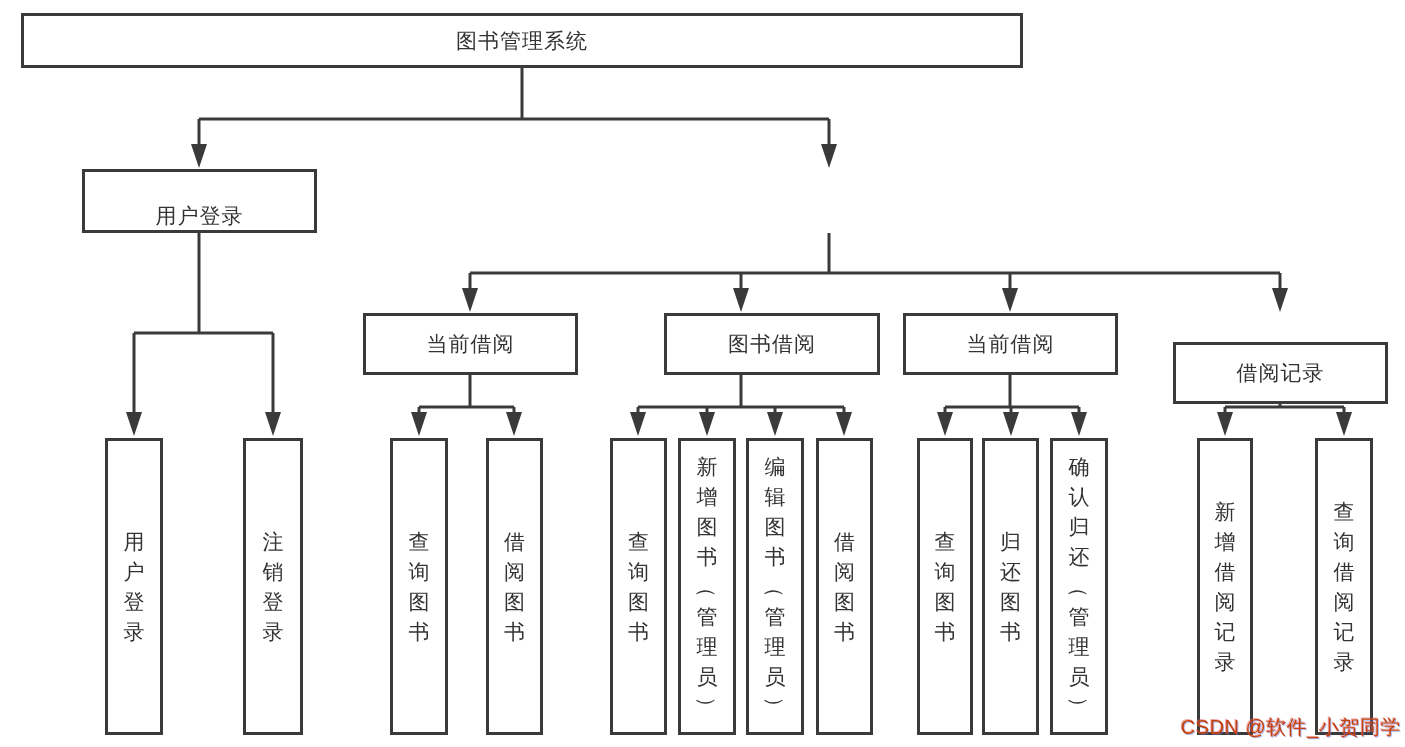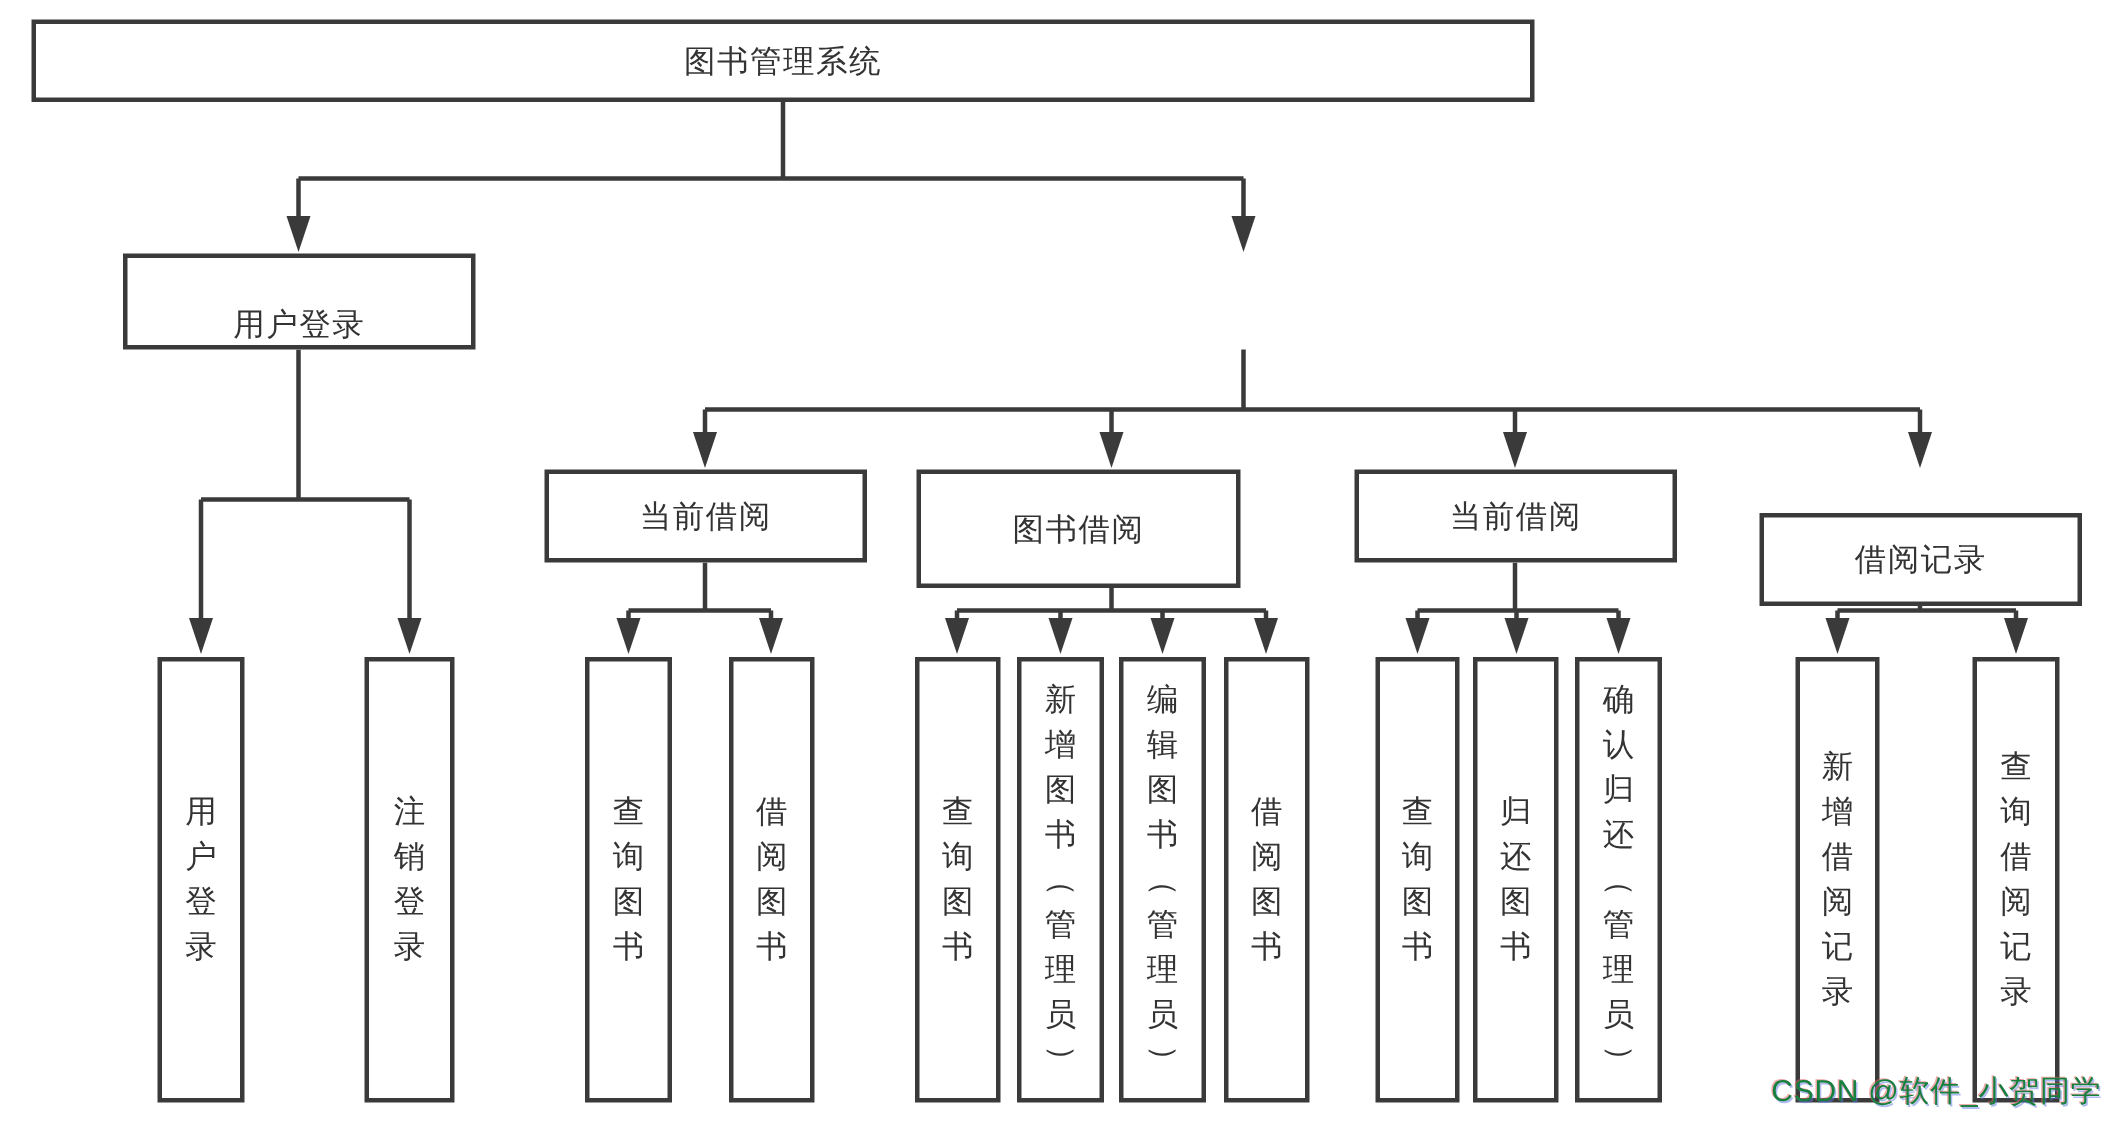--- a/index.html
+++ b/index.html
@@ -12,21 +12,21 @@
     position:absolute;box-sizing:border-box;background:#ffffff;
     border:3px solid #3a3a3a;display:flex;align-items:center;justify-content:center;
     color:#333333;
   }
   .hlabel{font-size:21px;letter-spacing:1px;white-space:nowrap;}
   .leaf{flex-direction:column;}
   .vtext{display:flex;flex-direction:column;align-items:center;justify-content:center;height:100%;}
   .vchar{height:30px;line-height:30px;width:26px;text-align:center;font-size:21px;color:#333333;}
   .vchar.rot{transform:rotate(90deg);}
   .watermark{
-    position:absolute;right:4px;bottom:6px;font-size:20px;color:#15803d;z-index:5;
+    position:absolute;right:4px;bottom:6px;font-size:20px;color:#c2410c;z-index:5;
     letter-spacing:0.5px;white-space:nowrap;
     text-shadow:-1px -1px 0 rgba(226,96,96,.55), 1px 1px 0 rgba(96,120,226,.5);
   }
 </style>
 </head>
 <body>
 
 <div class="canvas">
 
   <svg class="connectors" viewBox="0 0 1405 747" xmlns="http://www.w3.org/2000/svg">
@@ -92,21 +92,21 @@
     <span class="hlabel">图书管理系统</span>
   </div>
 
   <div class="node" style="left:82px;top:169px;width:235px;height:64px;align-items:flex-end;">
     <span class="hlabel">用户登录</span>
   </div>
 
   <div class="node" style="left:363px;top:313px;width:215px;height:62px;">
     <span class="hlabel">当前借阅</span>
   </div>
-  <div class="node" style="left:611px;top:313px;width:216px;height:79px;">
+  <div class="node" style="left:664px;top:313px;width:216px;height:62px;">
     <span class="hlabel">图书借阅</span>
   </div>
   <div class="node" style="left:903px;top:313px;width:215px;height:62px;">
     <span class="hlabel">当前借阅</span>
   </div>
   <div class="node" style="left:1173px;top:313px;width:215px;height:62px;margin-top:29px;">
     <span class="hlabel">借阅记录</span>
   </div>
 
   <div class="node leaf" style="left:105px;top:438px;width:58px;height:297px;">

